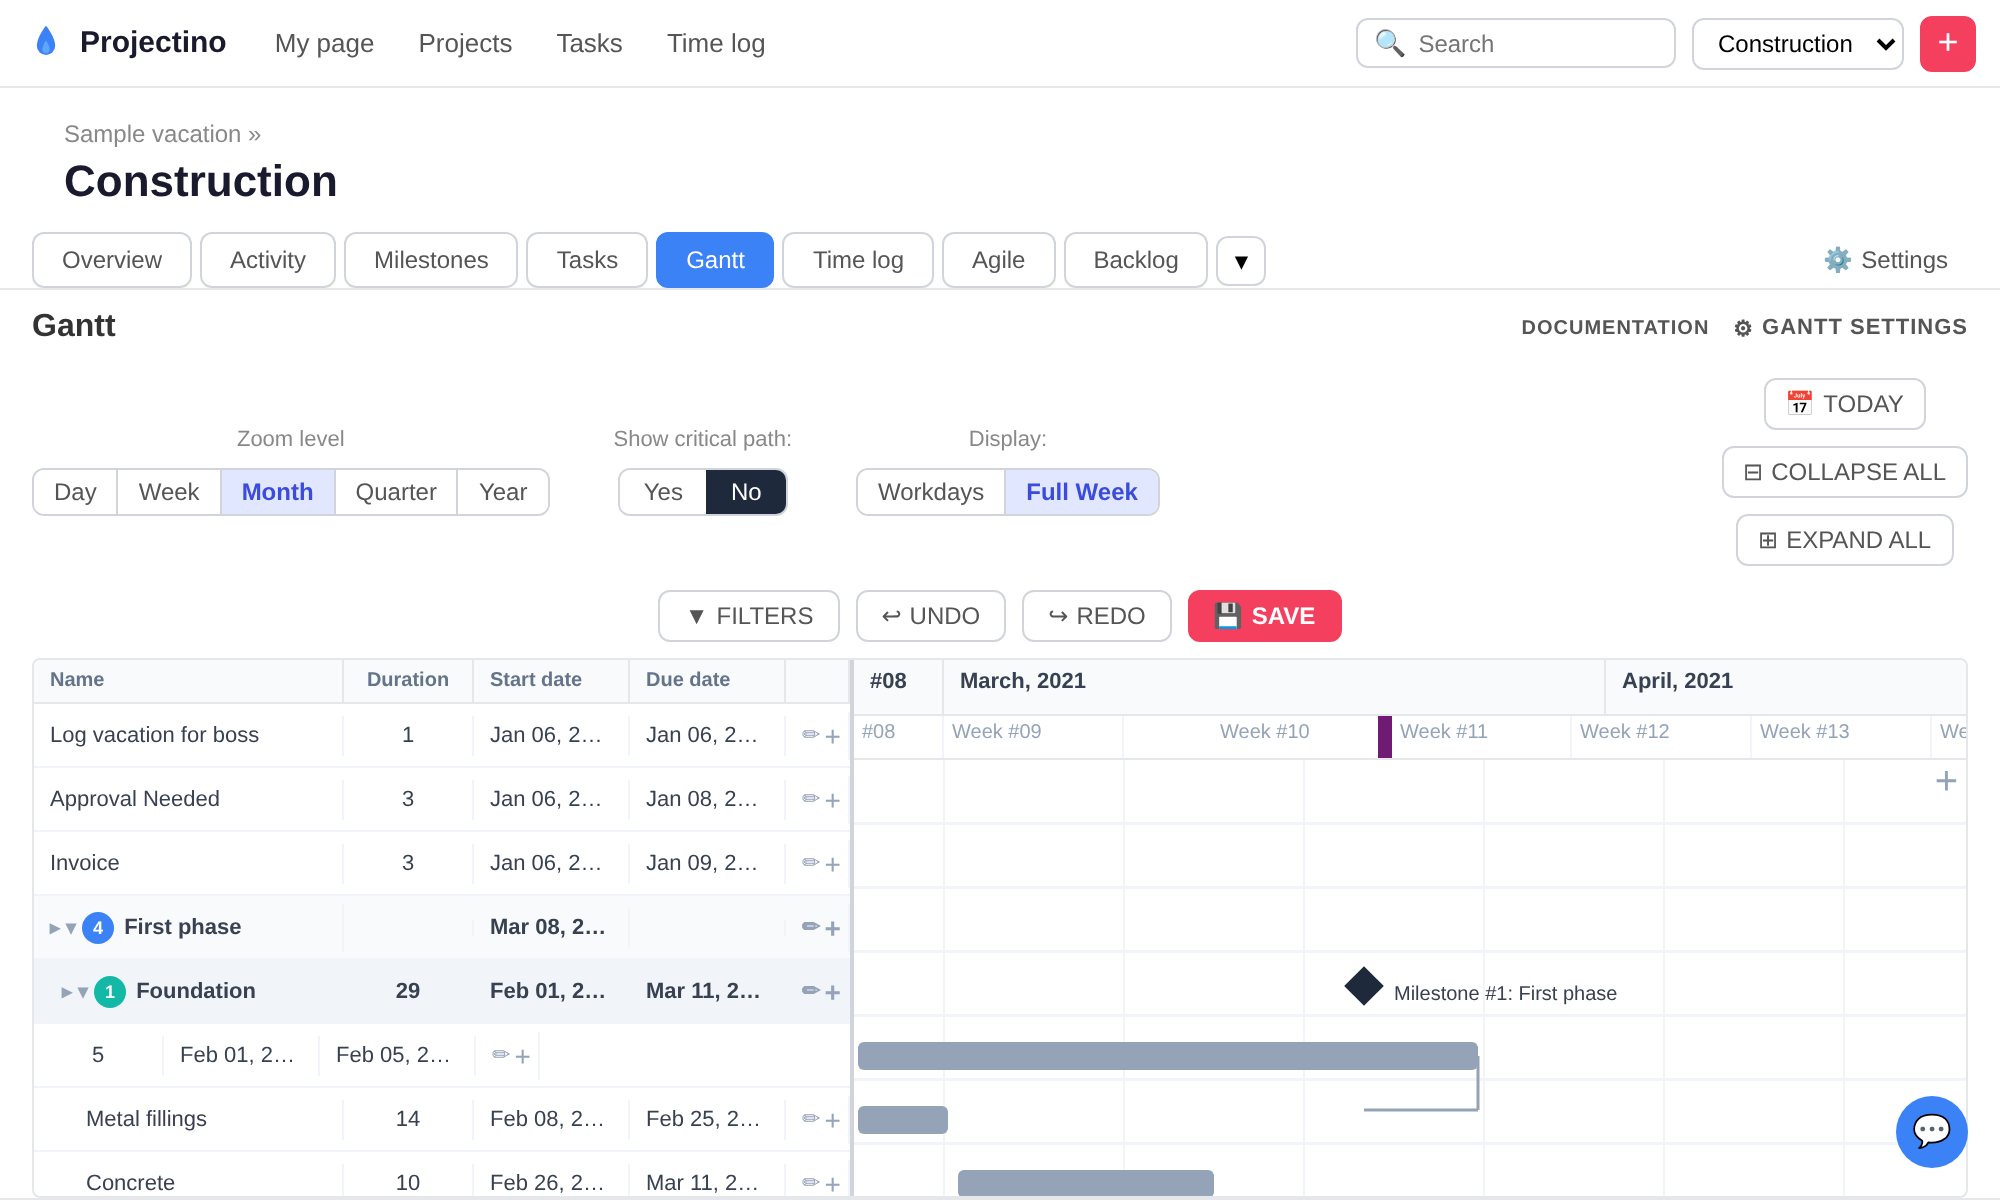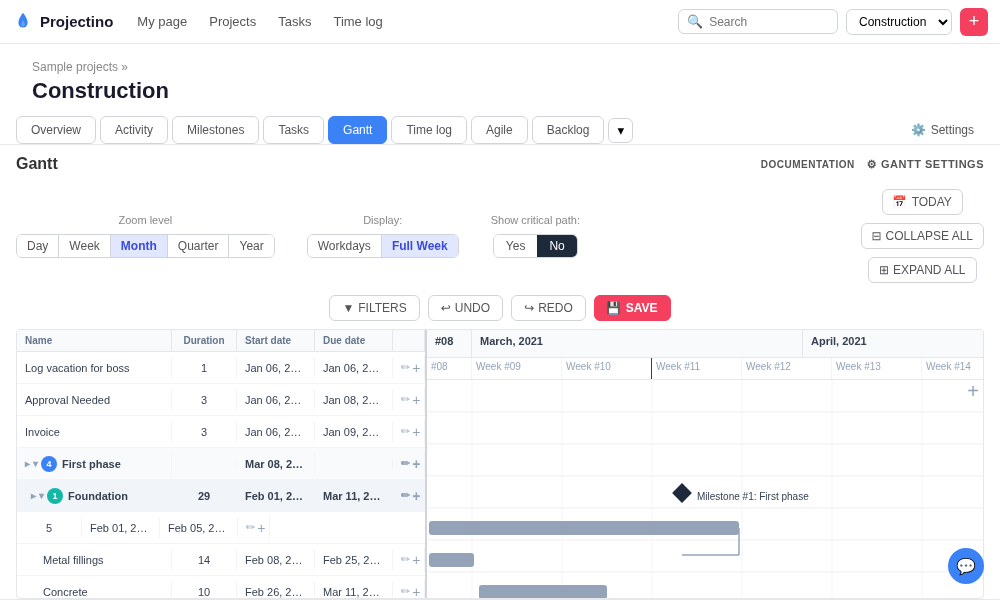--- a/index.html
+++ b/index.html
@@ -115,21 +115,21 @@
     </div>
     <select class="workspace-select">
       <option>Construction</option>
     </select>
     <button class="add-btn">+</button>
   </div>
 </div>
 
 <div style="padding: 8px 16px 0;">
   <div class="breadcrumb">
-    <span>Sample projects »</span>
+    <span>Sample vacation »</span>
   </div>
   <div class="page-title">Construction</div>
 </div>
 
 <div class="tabs" style="margin-top:4px;">
   <button class="tab">Overview</button>
   <button class="tab">Activity</button>
   <button class="tab">Milestones</button>
   <button class="tab">Tasks</button>
   <button class="tab active">Gantt</button>
@@ -161,31 +161,31 @@
       <span class="toolbar-label">Zoom level</span>
       <div class="btn-group">
         <button>Day</button>
         <button>Week</button>
         <button class="active">Month</button>
         <button>Quarter</button>
         <button>Year</button>
       </div>
     </div>
     <div class="toolbar-group">
+      <span class="toolbar-label">Show critical path:</span>
+      <div class="toggle-group">
+        <button>Yes</button>
+        <button class="active">No</button>
+      </div>
+    </div>
+    <div class="toolbar-group">
       <span class="toolbar-label">Display:</span>
       <div class="btn-group">
         <button>Workdays</button>
         <button class="active">Full Week</button>
-      </div>
-    </div>
-    <div class="toolbar-group">
-      <span class="toolbar-label">Show critical path:</span>
-      <div class="toggle-group">
-        <button>Yes</button>
-        <button class="active">No</button>
       </div>
     </div>
     <div class="toolbar-group" style="margin-left:auto;">
       <button class="today-btn">
         <span>📅</span>
         <span>TODAY</span>
       </button>
       <button class="today-btn">
         <span>⊟</span>
         <span>COLLAPSE ALL</span>
@@ -330,21 +330,21 @@
 
       <div style="display:flex; background:#f8fafc; border-bottom:1px solid #e5e7eb; height:28px;">
         <div style="padding:5px 8px; font-size:11px; font-weight:600; color:#374151; border-right:1px solid #e5e7eb; width:45px; min-width:45px;">#08</div>
         <div style="padding:5px 8px; font-size:11px; font-weight:600; color:#374151; border-right:1px solid #e5e7eb; flex:1;">March, 2021</div>
         <div style="padding:5px 8px; font-size:11px; font-weight:600; color:#374151; width:180px; min-width:180px;">April, 2021</div>
       </div>
 
       <div style="display:flex; background:#fff; border-bottom:1px solid #e5e7eb; height:22px;">
         <div style="padding:3px 4px; font-size:10px; color:#94a3b8; border-right:1px solid #f1f5f9; width:45px; min-width:45px;">#08</div>
         <div style="padding:3px 4px; font-size:10px; color:#94a3b8; border-right:1px solid #f1f5f9; width:90px; min-width:90px;">Week #09</div>
-        <div style="padding:3px 4px; font-size:10px; color:#94a3b8; border-right:1px solid #701a75; width:90px; min-width:90px;">Week #10</div>
+        <div style="padding:3px 4px; font-size:10px; color:#94a3b8; border-right:7px solid #701a75; width:90px; min-width:90px;margin-left:44px;">Week #10</div>
         <div style="padding:3px 4px; font-size:10px; color:#94a3b8; border-right:1px solid #f1f5f9; width:90px; min-width:90px;">Week #11</div>
         <div style="padding:3px 4px; font-size:10px; color:#94a3b8; border-right:1px solid #f1f5f9; width:90px; min-width:90px;">Week #12</div>
         <div style="padding:3px 4px; font-size:10px; color:#94a3b8; border-right:1px solid #f1f5f9; width:90px; min-width:90px;">Week #13</div>
         <div style="padding:3px 4px; font-size:10px; color:#94a3b8; border-right:1px solid #f1f5f9; width:90px; min-width:90px;">Week #14</div>
 
       </div>
 
       <div style="position:relative;">
 
         <svg style="position:absolute; top:0; left:0; width:100%; height:384px; pointer-events:none;">

